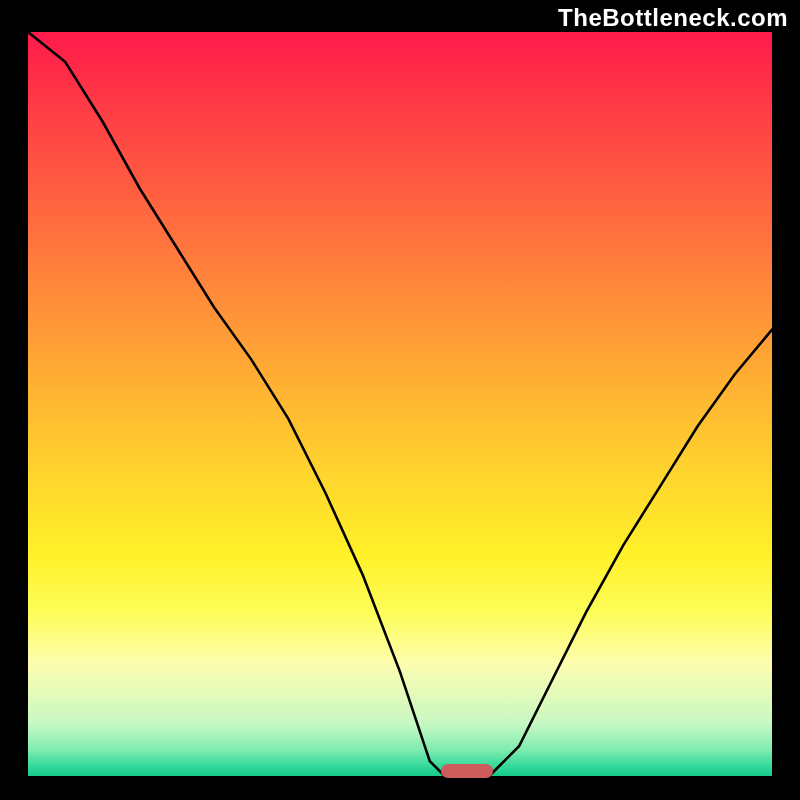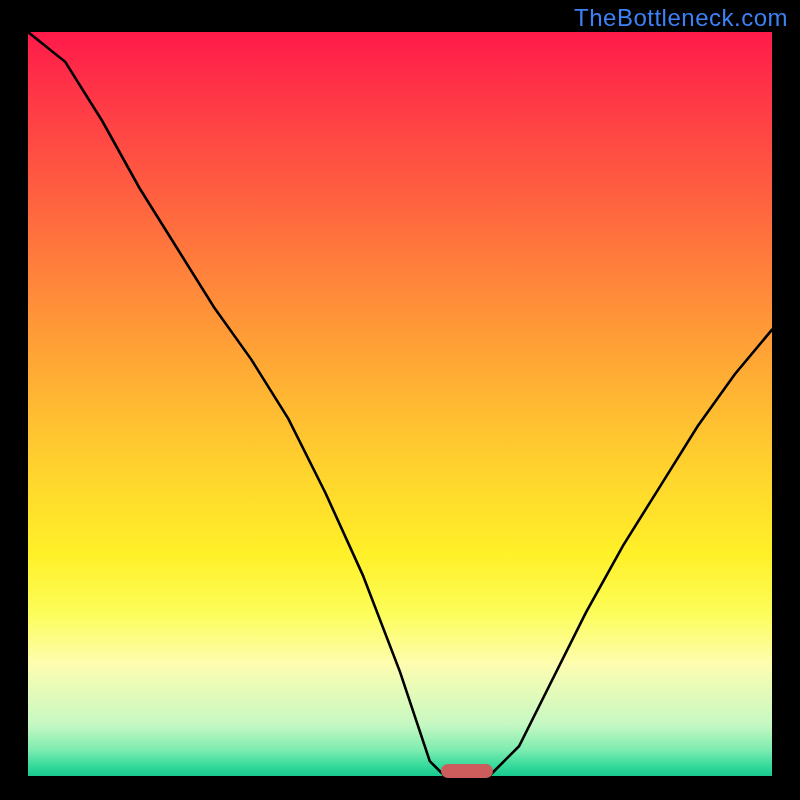--- a/index.html
+++ b/index.html
@@ -13,24 +13,24 @@
   .container {
     position: relative;
     width: 800px;
     height: 800px;
     background: #000;
   }
   .watermark {
     position: absolute;
     top: 4px;
     right: 12px;
-    color: #3b82f6;
+    color: #ffffff;
     font-family: Arial, Helvetica, sans-serif;
     font-size: 24px;
-    font-weight: 400;
+    font-weight: 700;
     letter-spacing: 0.5px;
     z-index: 5;
   }
   .frame {
     position: absolute;
     left: 28px;
     top: 32px;
     width: 744px;
     height: 744px;
     background: #000;

